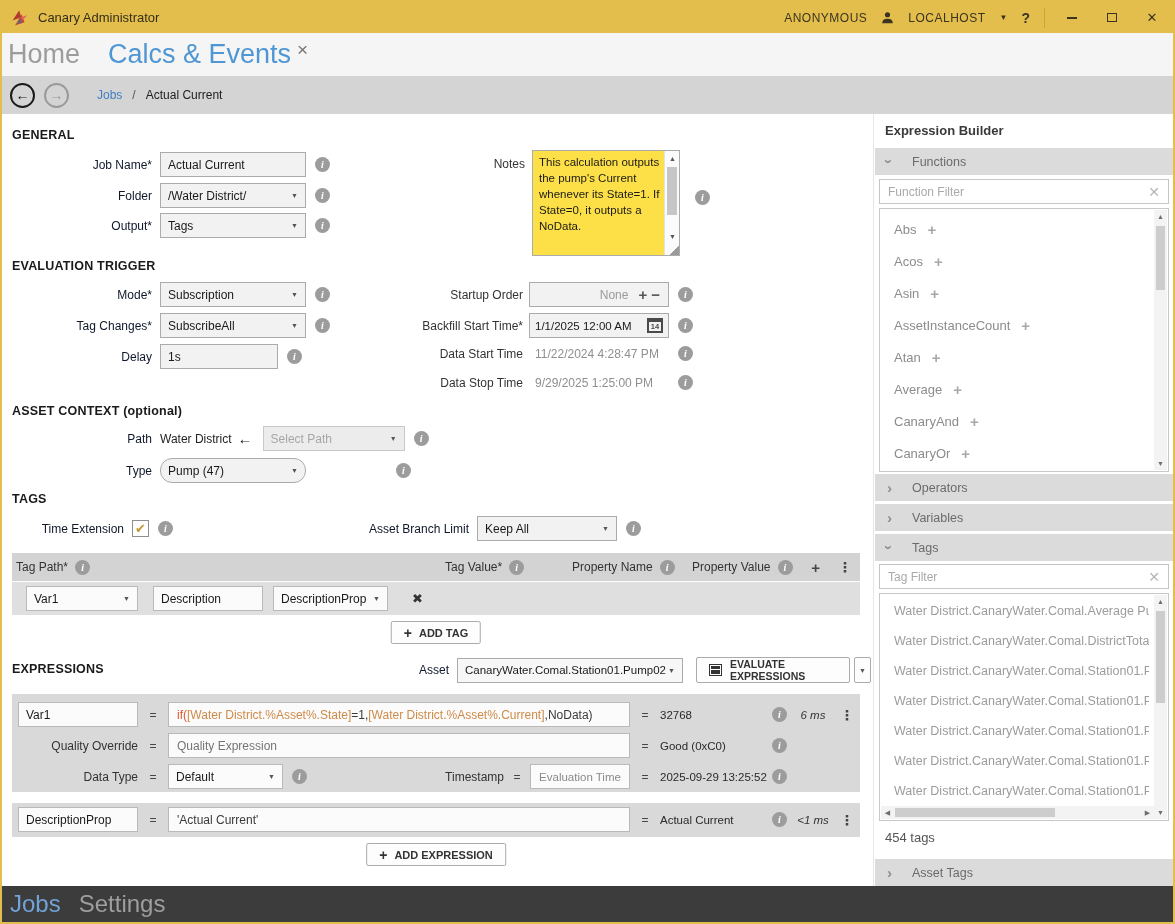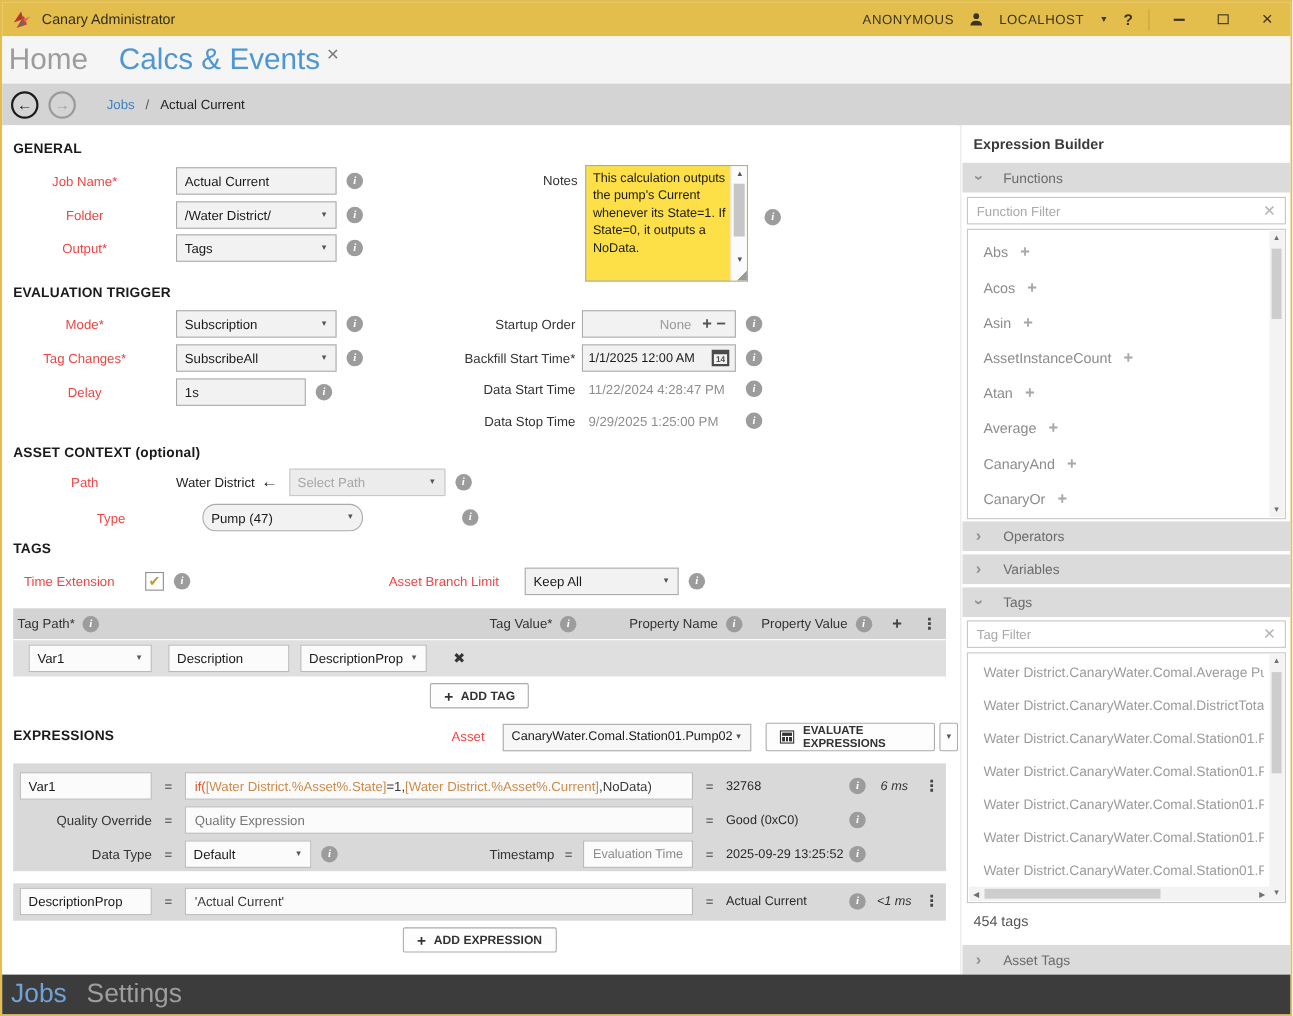--- a/index.html
+++ b/index.html
@@ -34,21 +34,21 @@
   .navbtn.disabled { border-color:#9A9A9A; color:#9A9A9A; }
   .navfwd { margin-left:9px; }
   .crumb-root { font-size:12px; color:#3E7FBF; margin-left:28px; }
   .crumb-sep { font-size:12px; color:#555; margin-left:10px; }
   .crumb-cur { font-size:12px; color:#222; margin-left:10px; }
 
   
   .main { position:absolute; left:0; top:112px; width:869px; height:772px; background:#fff; overflow:hidden; }
   .vline { position:absolute; left:871px; top:112px; width:1px; height:772px; background:#E6E6E6; }
   .h { font-size:12.5px; font-weight:700; color:#1A1A1A; letter-spacing:0.2px; }
-  .lbl { font-size:12px; color:#ef4444; text-align:center; width:150px; margin-right:8px; flex:none; }
+  .lbl { font-size:12px; color:#0f172a; text-align:right; width:150px; margin-right:8px; flex:none; }
   .lbl2 { font-size:12px; color:#333; text-align:right; width:105px; margin-right:6px; flex:none; }
   .inp, .sel { height:25px; background:#F2F2F2; border:1px solid #ABABAB; font-size:12px; color:#1A1A1A; }
   .inp { padding:0 7px; font-family:inherit; }
   .sel { display:flex; align-items:center; padding:0 7px; flex:none; }
   .sel .caret { margin-left:auto; font-size:7px; color:#555; }
   .sel.disabled { background:#ECECEC; color:#A6A6A6; border-color:#C9C9C9; }
   .info { width:15px; height:15px; border-radius:50%; background:#9C9C9C; color:#fff; font-size:10px; font-weight:700; font-style:italic; font-family:"Liberation Serif",serif; display:inline-flex; align-items:center; justify-content:center; flex:none; margin-left:9px; }
   .ro-val { font-size:12px; color:#8F8F8F; }
 
   
@@ -282,21 +282,21 @@
     <div class="abs frow" style="left:0;top:312px;">
       <span class="lbl" style="width:150px;">Path</span>
       <span class="path-val">Water District</span>
       <span class="path-arrow">←</span>
       <div class="sel disabled" style="width:142px;">
         <span>Select Path</span>
         <span class="caret">▼</span>
       </div>
       <span class="info">i</span>
     </div>
-    <div class="abs frow" style="left:0;top:344px;padding-left:24px;">
+    <div class="abs frow" style="left:0;top:344px;">
       <span class="lbl">Type</span>
       <div class="sel" style="width:146px;border-radius:12px;">
         <span>Pump (47)</span>
         <span class="caret">▼</span>
       </div>
       <span class="info" style="margin-left:90px;">i</span>
     </div>
 
     <div class="abs h" style="left:10px;top:378px;">TAGS</div>
 

